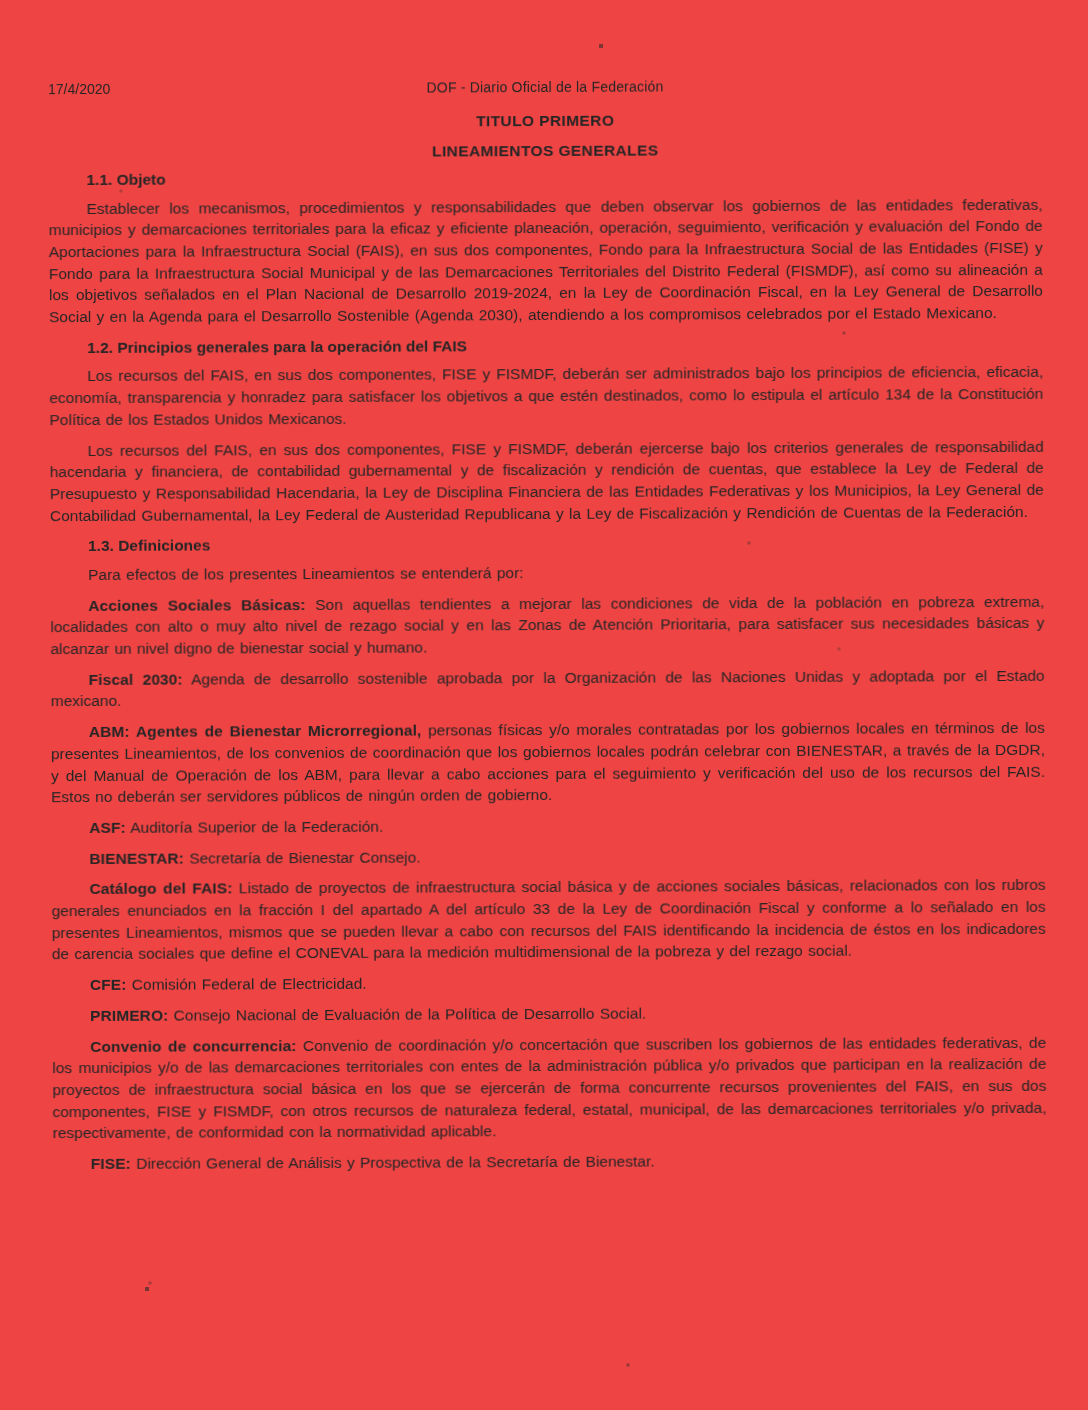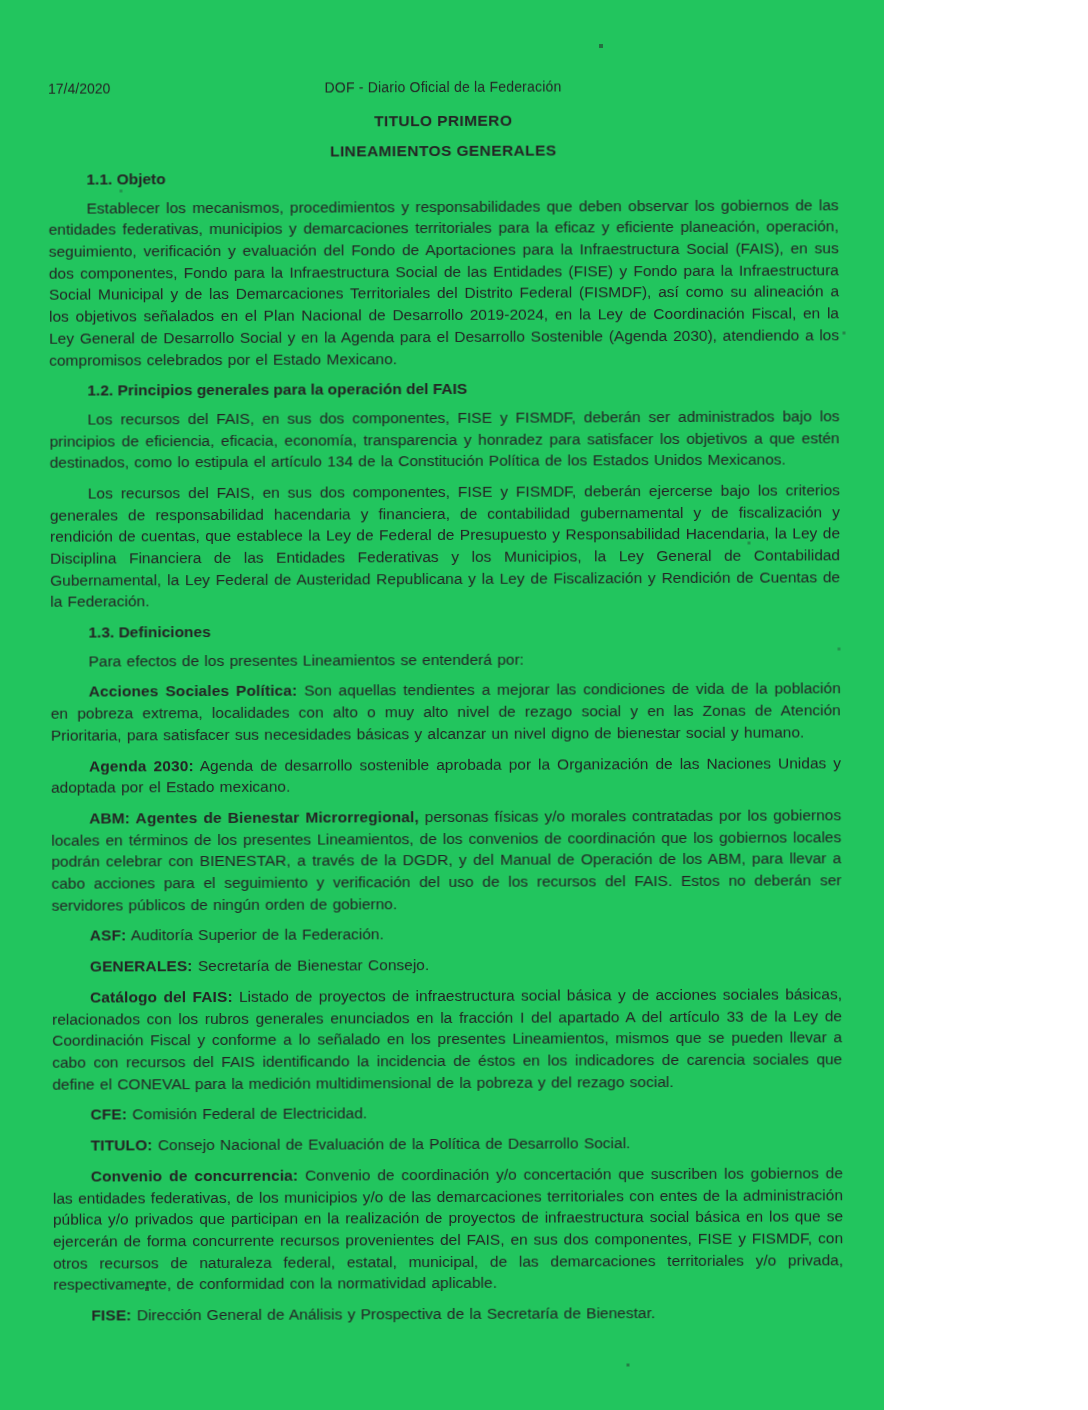--- a/index.html
+++ b/index.html
@@ -2,23 +2,23 @@
 <html lang="es"><head>
 <meta charset="utf-8">
 <style>
   html, body {
     margin: 0;
     padding: 0;
     background: #ffffff;
   }
   .page {
     position: relative;
-    width: 884px;
+    width: 1088px;
     height: 1410px;
-    background: #22c55e;
+    background: #ef4444;
     overflow: hidden;
     font-family: "Liberation Sans", "DejaVu Sans", sans-serif;
   }
   
   .scan {
     position: absolute;
     top: 76px;
     left: 48px;
     right: 46px;
     color: #2e2e2e;
@@ -106,34 +106,34 @@
     <h3 class="sec-heading">1.1. Objeto</h3>
     <p class="para">Establecer los mecanismos, procedimientos y responsabilidades que deben observar los gobiernos de las entidades federativas, municipios y demarcaciones territoriales para la eficaz y eficiente planeación, operación, seguimiento, verificación y evaluación del Fondo de Aportaciones para la Infraestructura Social (FAIS), en sus dos componentes, Fondo para la Infraestructura Social de las Entidades (FISE) y Fondo para la Infraestructura Social Municipal y de las Demarcaciones Territoriales del Distrito Federal (FISMDF), así como su alineación a los objetivos señalados en el Plan Nacional de Desarrollo 2019-2024, en la Ley de Coordinación Fiscal, en la Ley General de Desarrollo Social y en la Agenda para el Desarrollo Sostenible (Agenda 2030), atendiendo a los compromisos celebrados por el Estado Mexicano.</p>
 
     <h3 class="sec-heading">1.2. Principios generales para la operación del FAIS</h3>
     <p class="para">Los recursos del FAIS, en sus dos componentes, FISE y FISMDF, deberán ser administrados bajo los principios de eficiencia, eficacia, economía, transparencia y honradez para satisfacer los objetivos a que estén destinados, como lo estipula el artículo 134 de la Constitución Política de los Estados Unidos Mexicanos.</p>
     <p class="para">Los recursos del FAIS, en sus dos componentes, FISE y FISMDF, deberán ejercerse bajo los criterios generales de responsabilidad hacendaria y financiera, de contabilidad gubernamental y de fiscalización y rendición de cuentas, que establece la Ley de Federal de Presupuesto y Responsabilidad Hacendaria, la Ley de Disciplina Financiera de las Entidades Federativas y los Municipios, la Ley General de Contabilidad Gubernamental, la Ley Federal de Austeridad Republicana y la Ley de Fiscalización y Rendición de Cuentas de la Federación.</p>
 
     <h3 class="sec-heading">1.3. Definiciones</h3>
     <p class="para">Para efectos de los presentes Lineamientos se entenderá por:</p>
 
-    <p class="para"><b>Acciones Sociales Política:</b> <span>Son aquellas tendientes a mejorar las condiciones de vida de la población en pobreza extrema, localidades con alto o muy alto nivel de rezago social y en las Zonas de Atención Prioritaria, para satisfacer sus necesidades básicas y alcanzar un nivel digno de bienestar social y humano.</span></p>
+    <p class="para"><b>Acciones Sociales Básicas:</b> <span>Son aquellas tendientes a mejorar las condiciones de vida de la población en pobreza extrema, localidades con alto o muy alto nivel de rezago social y en las Zonas de Atención Prioritaria, para satisfacer sus necesidades básicas y alcanzar un nivel digno de bienestar social y humano.</span></p>
 
-    <p class="para"><b>Agenda 2030:</b> <span>Agenda de desarrollo sostenible aprobada por la Organización de las Naciones Unidas y adoptada por el Estado mexicano.</span></p>
+    <p class="para"><b>Fiscal 2030:</b> <span>Agenda de desarrollo sostenible aprobada por la Organización de las Naciones Unidas y adoptada por el Estado mexicano.</span></p>
 
     <p class="para"><b>ABM: Agentes de Bienestar Microrregional,</b> <span>personas físicas y/o morales contratadas por los gobiernos locales en términos de los presentes Lineamientos, de los convenios de coordinación que los gobiernos locales podrán celebrar con BIENESTAR, a través de la DGDR, y del Manual de Operación de los ABM, para llevar a cabo acciones para el seguimiento y verificación del uso de los recursos del FAIS. Estos no deberán ser servidores públicos de ningún orden de gobierno.</span></p>
 
     <p class="para"><b>ASF:</b> <span>Auditoría Superior de la Federación.</span></p>
 
-    <p class="para"><b>GENERALES:</b> <span>Secretaría de Bienestar Consejo.</span></p>
+    <p class="para"><b>BIENESTAR:</b> <span>Secretaría de Bienestar Consejo.</span></p>
 
     <p class="para"><b>Catálogo del FAIS:</b> <span>Listado de proyectos de infraestructura social básica y de acciones sociales básicas, relacionados con los rubros generales enunciados en la fracción I del apartado A del artículo 33 de la Ley de Coordinación Fiscal y conforme a lo señalado en los presentes Lineamientos, mismos que se pueden llevar a cabo con recursos del FAIS identificando la incidencia de éstos en los indicadores de carencia sociales que define el CONEVAL para la medición multidimensional de la pobreza y del rezago social.</span></p>
 
     <p class="para"><b>CFE:</b> <span>Comisión Federal de Electricidad.</span></p>
 
-    <p class="para"><b>TITULO:</b> <span>Consejo Nacional de Evaluación de la Política de Desarrollo Social.</span></p>
+    <p class="para"><b>PRIMERO:</b> <span>Consejo Nacional de Evaluación de la Política de Desarrollo Social.</span></p>
 
     <p class="para"><b>Convenio de concurrencia:</b> <span>Convenio de coordinación y/o concertación que suscriben los gobiernos de las entidades federativas, de los municipios y/o de las demarcaciones territoriales con entes de la administración pública y/o privados que participan en la realización de proyectos de infraestructura social básica en los que se ejercerán de forma concurrente recursos provenientes del FAIS, en sus dos componentes, FISE y FISMDF, con otros recursos de naturaleza federal, estatal, municipal, de las demarcaciones territoriales y/o privada, respectivamente, de conformidad con la normatividad aplicable.</span></p>
 
     <p class="para"><b>FISE:</b> <span>Dirección General de Análisis y Prospectiva de la Secretaría de Bienestar.</span></p>
 
   </div>
 </div>
 
 </body></html>

